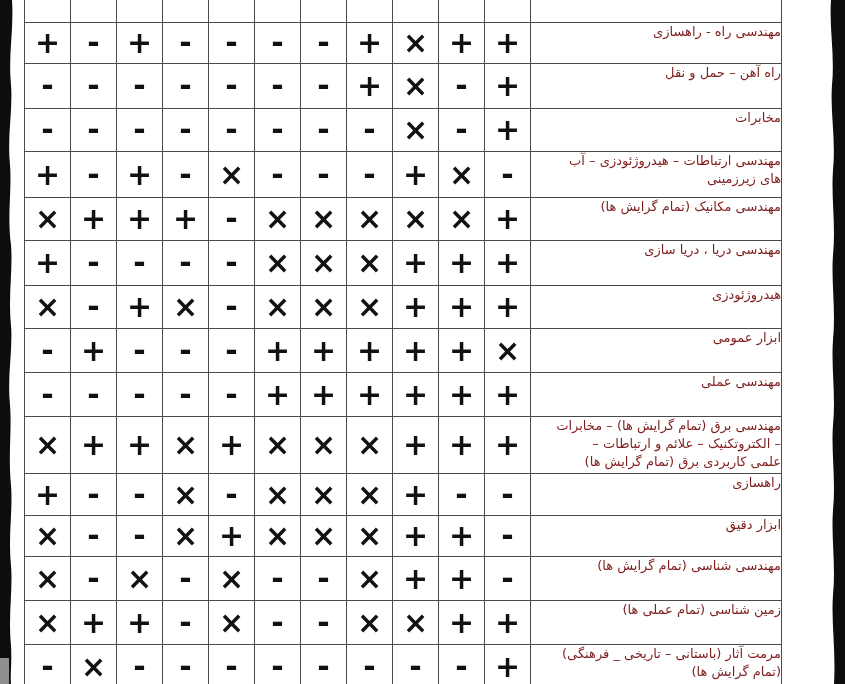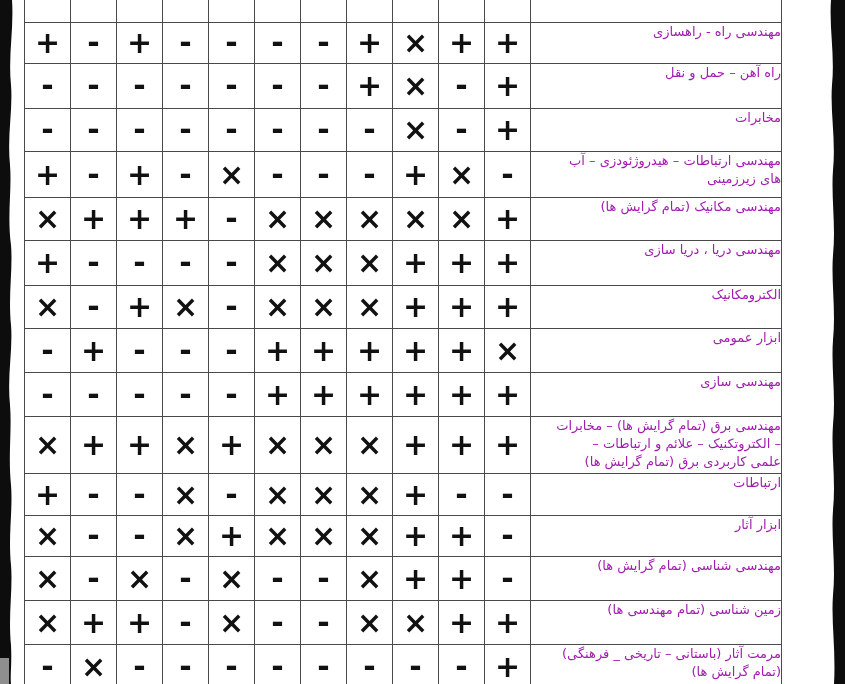--- a/index.html
+++ b/index.html
@@ -45,21 +45,21 @@
     font-family: "DejaVu Sans", sans-serif;
   }
   td.label-cell {
     width: 251px;
     direction: rtl;
     text-align: right;
     vertical-align: top;
     padding: 1px 6px 0 4px;
     font-size: 13px;
     line-height: 1.4;
-    color: #a21caf;
+    color: #7f1d1d;
     white-space: pre-line;
     font-family: "DejaVu Sans", sans-serif;
   }
   .header-fragment {
     position: absolute;
     left: 505px;
     top: 0;
     width: 14px;
     height: 8px;
     overflow: hidden;
@@ -206,21 +206,21 @@
             <td class="sym">-</td>
             <td class="sym">+</td>
             <td class="sym">×</td>
             <td class="sym">-</td>
             <td class="sym">×</td>
             <td class="sym">×</td>
             <td class="sym">×</td>
             <td class="sym">+</td>
             <td class="sym">+</td>
             <td class="sym">+</td>
-            <td class="label-cell">الکترومکانیک</td>
+            <td class="label-cell">هیدروژئودزی</td>
           </tr>
           <tr style="height: 44px;">
             <td class="sym">-</td>
             <td class="sym">+</td>
             <td class="sym">-</td>
             <td class="sym">-</td>
             <td class="sym">-</td>
             <td class="sym">+</td>
             <td class="sym">+</td>
             <td class="sym">+</td>
@@ -234,21 +234,21 @@
             <td class="sym">-</td>
             <td class="sym">-</td>
             <td class="sym">-</td>
             <td class="sym">-</td>
             <td class="sym">+</td>
             <td class="sym">+</td>
             <td class="sym">+</td>
             <td class="sym">+</td>
             <td class="sym">+</td>
             <td class="sym">+</td>
-            <td class="label-cell">مهندسی سازی</td>
+            <td class="label-cell">مهندسی عملی</td>
           </tr>
           <tr style="height: 57px;">
             <td class="sym">×</td>
             <td class="sym">+</td>
             <td class="sym">+</td>
             <td class="sym">×</td>
             <td class="sym">+</td>
             <td class="sym">×</td>
             <td class="sym">×</td>
             <td class="sym">×</td>
@@ -264,35 +264,35 @@
             <td class="sym">-</td>
             <td class="sym">-</td>
             <td class="sym">×</td>
             <td class="sym">-</td>
             <td class="sym">×</td>
             <td class="sym">×</td>
             <td class="sym">×</td>
             <td class="sym">+</td>
             <td class="sym">-</td>
             <td class="sym">-</td>
-            <td class="label-cell">ارتباطات</td>
+            <td class="label-cell">راهسازی</td>
           </tr>
           <tr style="height: 41px;">
             <td class="sym">×</td>
             <td class="sym">-</td>
             <td class="sym">-</td>
             <td class="sym">×</td>
             <td class="sym">+</td>
             <td class="sym">×</td>
             <td class="sym">×</td>
             <td class="sym">×</td>
             <td class="sym">+</td>
             <td class="sym">+</td>
             <td class="sym">-</td>
-            <td class="label-cell">ابزار آثار</td>
+            <td class="label-cell">ابزار دقیق</td>
           </tr>
           <tr style="height: 44px;">
             <td class="sym">×</td>
             <td class="sym">-</td>
             <td class="sym">×</td>
             <td class="sym">-</td>
             <td class="sym">×</td>
             <td class="sym">-</td>
             <td class="sym">-</td>
             <td class="sym">×</td>
@@ -306,21 +306,21 @@
             <td class="sym">+</td>
             <td class="sym">+</td>
             <td class="sym">-</td>
             <td class="sym">×</td>
             <td class="sym">-</td>
             <td class="sym">-</td>
             <td class="sym">×</td>
             <td class="sym">×</td>
             <td class="sym">+</td>
             <td class="sym">+</td>
-            <td class="label-cell">زمین شناسی (تمام مهندسی ها)</td>
+            <td class="label-cell">زمین شناسی (تمام عملی ها)</td>
           </tr>
           <tr style="height: 44px;">
             <td class="sym">-</td>
             <td class="sym">×</td>
             <td class="sym">-</td>
             <td class="sym">-</td>
             <td class="sym">-</td>
             <td class="sym">-</td>
             <td class="sym">-</td>
             <td class="sym">-</td>

